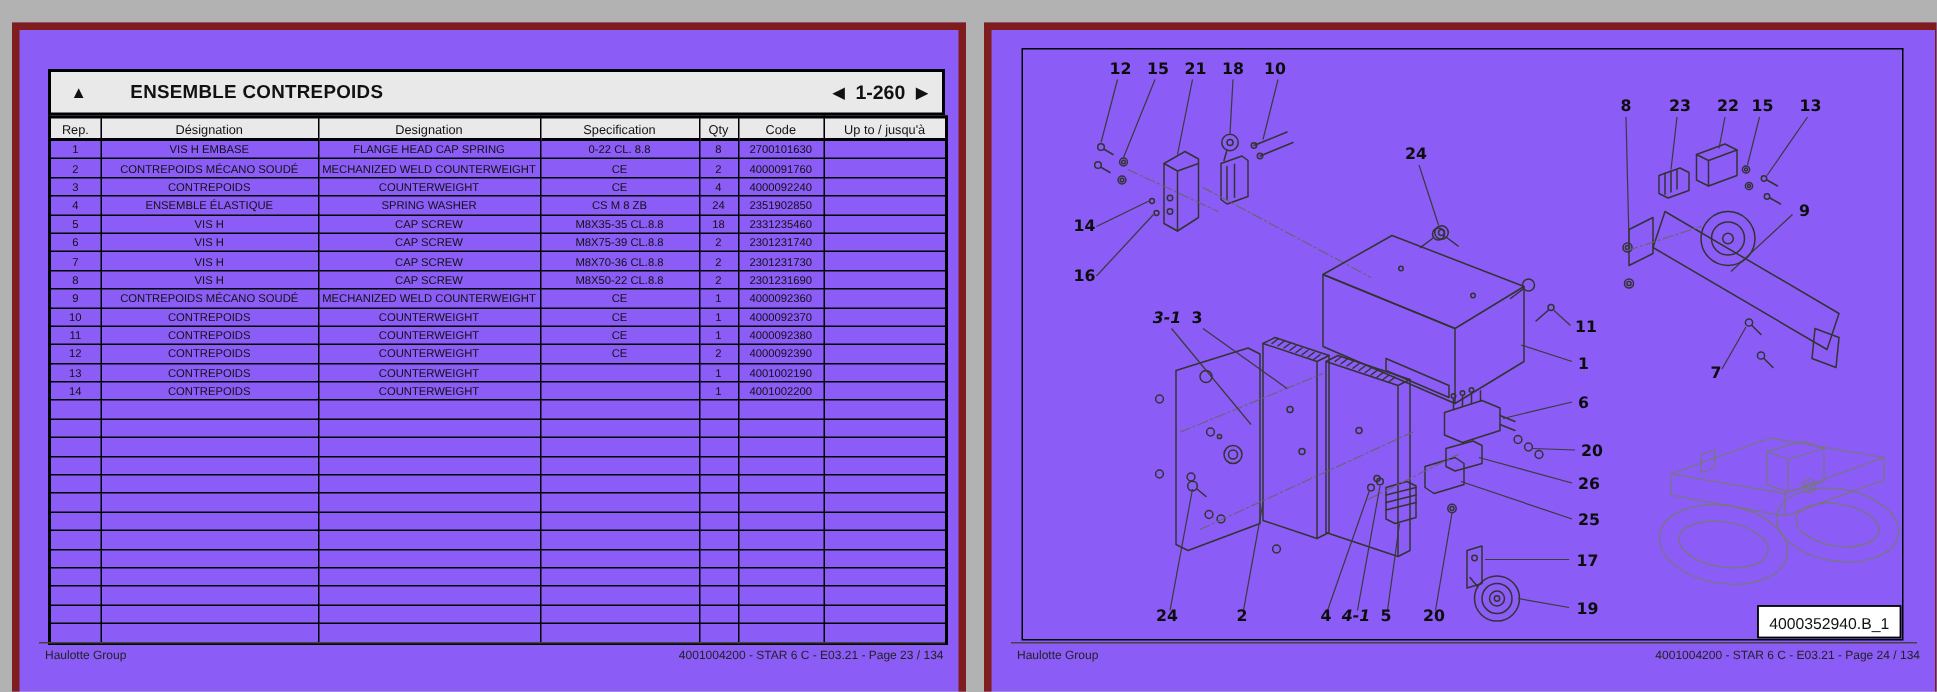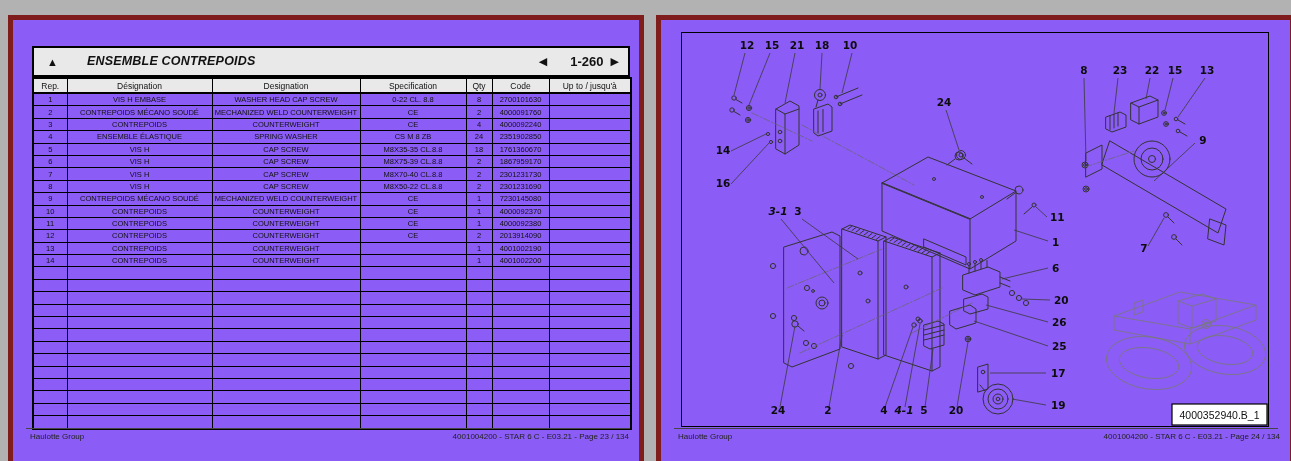--- a/index.html
+++ b/index.html
@@ -13,24 +13,24 @@
   }
   #page-left{left:8px;width:626px;}
   #page-right{left:656px;width:629px;}
 
   
   .title-block{
     position:absolute;left:19px;top:26px;width:594px;height:27px;
     border:2px solid #000;background:#e9e9e9;display:flex;align-items:center;
   }
   .tb-uptri{font-size:11px;margin-left:13px;cursor:default;}
-  .tb-titles{margin-left:29px;font-weight:bold;font-size:12.5px;line-height:13.5px;letter-spacing:.2px;font-style:italic;}
+  .tb-titles{margin-left:29px;font-weight:bold;font-size:12.5px;line-height:13.5px;letter-spacing:.2px;}
   .tb-nav{margin-left:auto;margin-right:9px;display:flex;align-items:center;gap:7px;}
   .tb-nav .tri{font-size:11px;}
-  .tb-nav .ref{font-weight:bold;font-size:13px;margin-left:16px;}
+  .tb-nav .ref{font-weight:bold;font-size:13px;}
 
   table.parts{
     position:absolute;left:19px;top:57px;width:598px;
     border-collapse:collapse;table-layout:fixed;
     border:2px solid #000;font-size:7.5px;padding-left:21px;
   }
   table.parts th{
     background:#e9e9e9;font-weight:normal;font-size:8.5px;height:13px;
     border:1px solid #000;border-bottom:2px solid #000;padding:0;
   }
@@ -92,21 +92,21 @@
           <th>Specification</th>
           <th>Qty</th>
           <th>Code</th>
           <th>Up to / jusqu'à</th>
         </tr>
     </thead>
     <tbody>
         <tr>
           <td>1</td>
           <td>VIS H EMBASE</td>
-          <td>WASHER HEAD CAP SCREW</td>
+          <td>FLANGE HEAD CAP SPRING</td>
           <td>0-22 CL. 8.8</td>
           <td>8</td>
           <td>2700101630</td>
           <td></td>
         </tr>
         <tr>
           <td>2</td>
           <td>CONTREPOIDS MÉCANO SOUDÉ</td>
           <td>MECHANIZED WELD COUNTERWEIGHT</td>
           <td>CE</td>
@@ -131,57 +131,57 @@
           <td>24</td>
           <td>2351902850</td>
           <td></td>
         </tr>
         <tr>
           <td>5</td>
           <td>VIS H</td>
           <td>CAP SCREW</td>
           <td>M8X35-35 CL.8.8</td>
           <td>18</td>
-          <td>1761360670</td>
+          <td>2331235460</td>
           <td></td>
         </tr>
         <tr>
           <td>6</td>
           <td>VIS H</td>
           <td>CAP SCREW</td>
           <td>M8X75-39 CL.8.8</td>
           <td>2</td>
-          <td>1867959170</td>
+          <td>2301231740</td>
           <td></td>
         </tr>
         <tr>
           <td>7</td>
           <td>VIS H</td>
           <td>CAP SCREW</td>
-          <td>M8X70-40 CL.8.8</td>
+          <td>M8X70-36 CL.8.8</td>
           <td>2</td>
           <td>2301231730</td>
           <td></td>
         </tr>
         <tr>
           <td>8</td>
           <td>VIS H</td>
           <td>CAP SCREW</td>
           <td>M8X50-22 CL.8.8</td>
           <td>2</td>
           <td>2301231690</td>
           <td></td>
         </tr>
         <tr>
           <td>9</td>
           <td>CONTREPOIDS MÉCANO SOUDÉ</td>
           <td>MECHANIZED WELD COUNTERWEIGHT</td>
           <td>CE</td>
           <td>1</td>
-          <td>7230145080</td>
+          <td>4000092360</td>
           <td></td>
         </tr>
         <tr>
           <td>10</td>
           <td>CONTREPOIDS</td>
           <td>COUNTERWEIGHT</td>
           <td>CE</td>
           <td>1</td>
           <td>4000092370</td>
           <td></td>
@@ -194,21 +194,21 @@
           <td>1</td>
           <td>4000092380</td>
           <td></td>
         </tr>
         <tr>
           <td>12</td>
           <td>CONTREPOIDS</td>
           <td>COUNTERWEIGHT</td>
           <td>CE</td>
           <td>2</td>
-          <td>2013914090</td>
+          <td>4000092390</td>
           <td></td>
         </tr>
         <tr>
           <td>13</td>
           <td>CONTREPOIDS</td>
           <td>COUNTERWEIGHT</td>
           <td></td>
           <td>1</td>
           <td>4001002190</td>
           <td></td>

